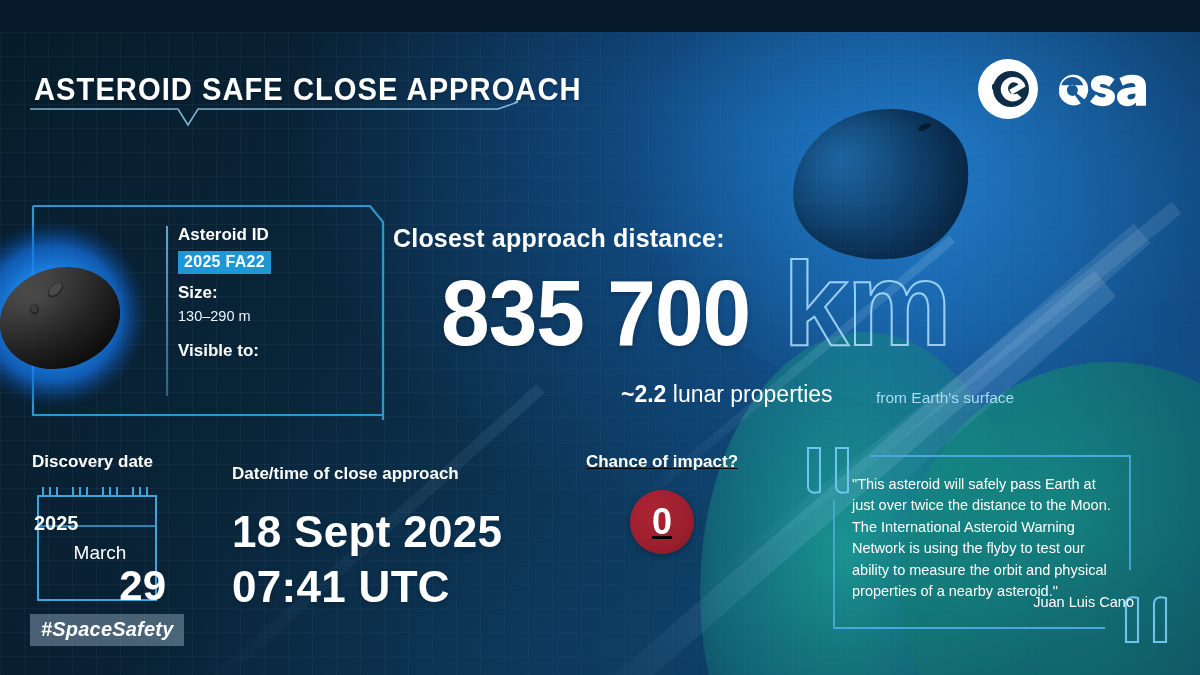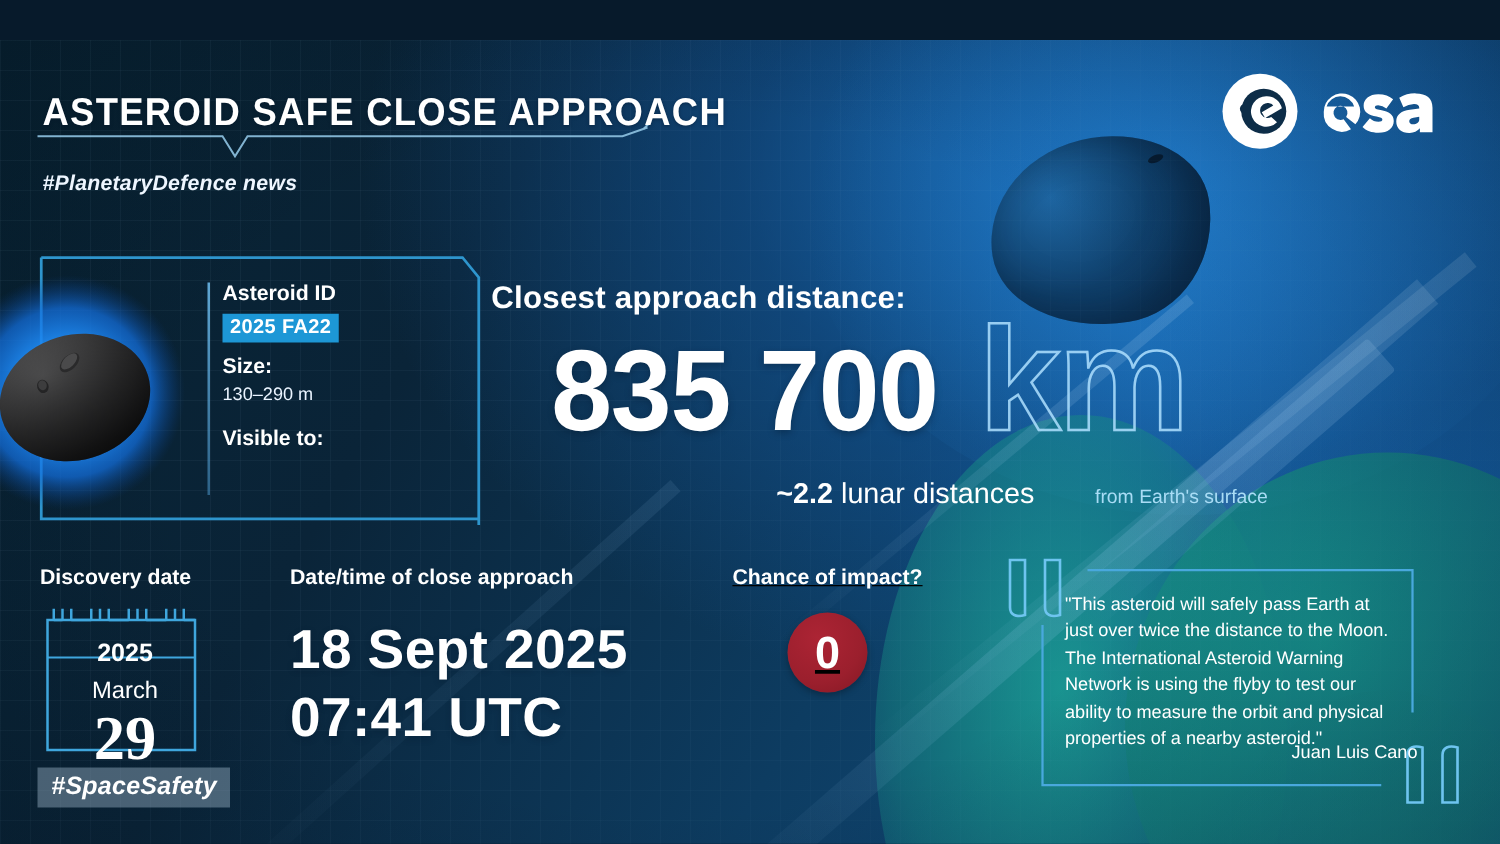--- a/index.html
+++ b/index.html
@@ -126,35 +126,35 @@
   #lunar-distance b { font-weight:bold; }
   #from-surface {
     position:absolute; left:483px; top:118px;
     font-size:15.5px; color:#a9dcf5; white-space:nowrap;
   }
 
   
   #discovery-block { position:absolute; left:32px; top:420px; width:200px; }
   #discovery-label { font-size:17px; font-weight:bold; color:#ffffff; }
   #calendar-icon { position:absolute; left:2px; top:30px; width:132px; height:124px; }
-  #cal-year { position:absolute; left:2px; top:60px; width:132px; text-align:center;
+  #cal-year { position:absolute; left:2px; top:60px; width:132px; 
     font-size:20px; font-weight:bold; color:#ffffff; }
   #cal-month { position:absolute; left:2px; top:90px; width:132px; text-align:center;
     font-size:19px; color:#ffffff; }
-  #cal-day { position:absolute; left:2px; top:112px; width:132px; text-align:center;
-    font-size:50px; font-weight:bold; color:#ffffff; line-height:1.05;font-family:Liberation Serif, serif; }
+  #cal-day { position:absolute; left:2px; top:112px; width:132px; text-align:right;
+    font-size:42px; font-weight:bold; color:#ffffff; line-height:1.05; }
 
   #hashtag-chip {
     position:absolute; left:30px; top:582px;
     background:rgba(150,175,195,0.46);
     color:#ffffff; font-size:20px; font-weight:bold; font-style:italic;
     padding:4px 11px 5px 11px; letter-spacing:0.2px;
   }
 
-  #approach-block { position:absolute; left:232px; top:420px; width:320px; }
+  #approach-block { position:absolute; left:232px; top:432px; width:320px; }
   #approach-label { font-size:17px; font-weight:bold; color:#ffffff; }
   #approach-date, #approach-time {
     font-size:44px; font-weight:bold; color:#ffffff; line-height:1.12;
     letter-spacing:0.3px; white-space:nowrap;
     text-shadow:0 2px 5px rgba(2,22,42,0.3);
   }
   #approach-date { margin-top:23px; }
   #approach-time { margin-top:6px; }
 
   #impact-block { position:absolute; left:572px; top:420px; width:180px; text-align:center;text-decoration:underline; }
@@ -203,21 +203,20 @@
   <div id="vignette"></div>
 
   <div id="header">
     <div id="page-title">ASTEROID SAFE CLOSE APPROACH</div>
 
     <svg id="title-rule" viewBox="0 0 500 32">
       <path d="M2,9 L150,9 L160,25 L170,9 L470,9 L490,2" fill="none" stroke="#8fc3e2" stroke-width="1.6" opacity="0.9"></path>
       <path d="M487,3 L498,-8" fill="none" stroke="#8fc3e2" stroke-width="1.6" opacity="0.9"></path>
     </svg>
 
-    <div id="subtitle">#PlanetaryDefence news</div>
 
     <svg id="esa-logo" viewBox="0 0 195 62">
       <g>
         <circle cx="31" cy="31" r="30" fill="#ffffff"></circle>
         <circle cx="19" cy="29" r="4.1" fill="#0d2d48"></circle>
         <path d="M34 13 a18 18 0 1 0 0 36 a18 18 0 1 0 0 -36 Z" fill="#0d2d48"></path>
         <path d="M36 19 a12.2 12.2 0 1 0 8.6 20.8 l-4.6 -4.2 a6 6 0 1 1 1.6 -9.2 l-9.2 5.4 l2.7 4.6 l13.4 -7.8 A12.2 12.2 0 0 0 36 19 Z" fill="#ffffff"></path>
       </g>
       <g fill="#ffffff">
         <path d="M82 31.5 a14.6 14.6 0 1 1 25.3 9.8 l-7.4 -5.7 a5.6 5.6 0 1 0 -4.6 2.3 a5.6 5.6 0 0 0 2.6 -0.6 l5.9 8.1 A14.6 14.6 0 0 1 82 31.5 Z M84.3 27.2 l22 0 a11.5 11.5 0 0 0 -22 0 Z"></path>
@@ -274,21 +273,21 @@
       <div class="p-value" id="size-value">130–290 m</div>
       <div class="p-label">Visible to:</div>
     </div>
   </div>
 
   <div id="distance-block">
     <div id="distance-label">Closest approach distance:</div>
     <div id="distance-row">
       <div id="distance-value">835 700</div>
       <div id="distance-unit">km</div>
-      <div id="lunar-distance"><b>~2.2</b><span> lunar distances</span></div>
+      <div id="lunar-distance"><b>~2.2</b><span> lunar properties</span></div>
       <div id="from-surface">from Earth's surface</div>
     </div>
   </div>
 
   <div id="discovery-block">
     <div id="discovery-label">Discovery date</div>
     <svg id="calendar-icon" viewBox="0 0 132 124">
       <path d="M16,5 L16,14 M46,5 L46,14 M76,5 L76,14 M106,5 L106,14" fill="none" stroke="#3fa6dd" stroke-width="2"></path>
       <path d="M9,5 L9,14 M23,5 L23,14 M39,5 L39,14 M53,5 L53,14 M69,5 L69,14 M83,5 L83,14 M99,5 L99,14 M113,5 L113,14" fill="none" stroke="#3fa6dd" stroke-width="2"></path>
       <path d="M9,14 L16,14 M23,14 L39,14 M53,14 L69,14 M83,14 L99,14 M113,14 L122,14" fill="none" stroke="#3fa6dd" stroke-width="2"></path>

